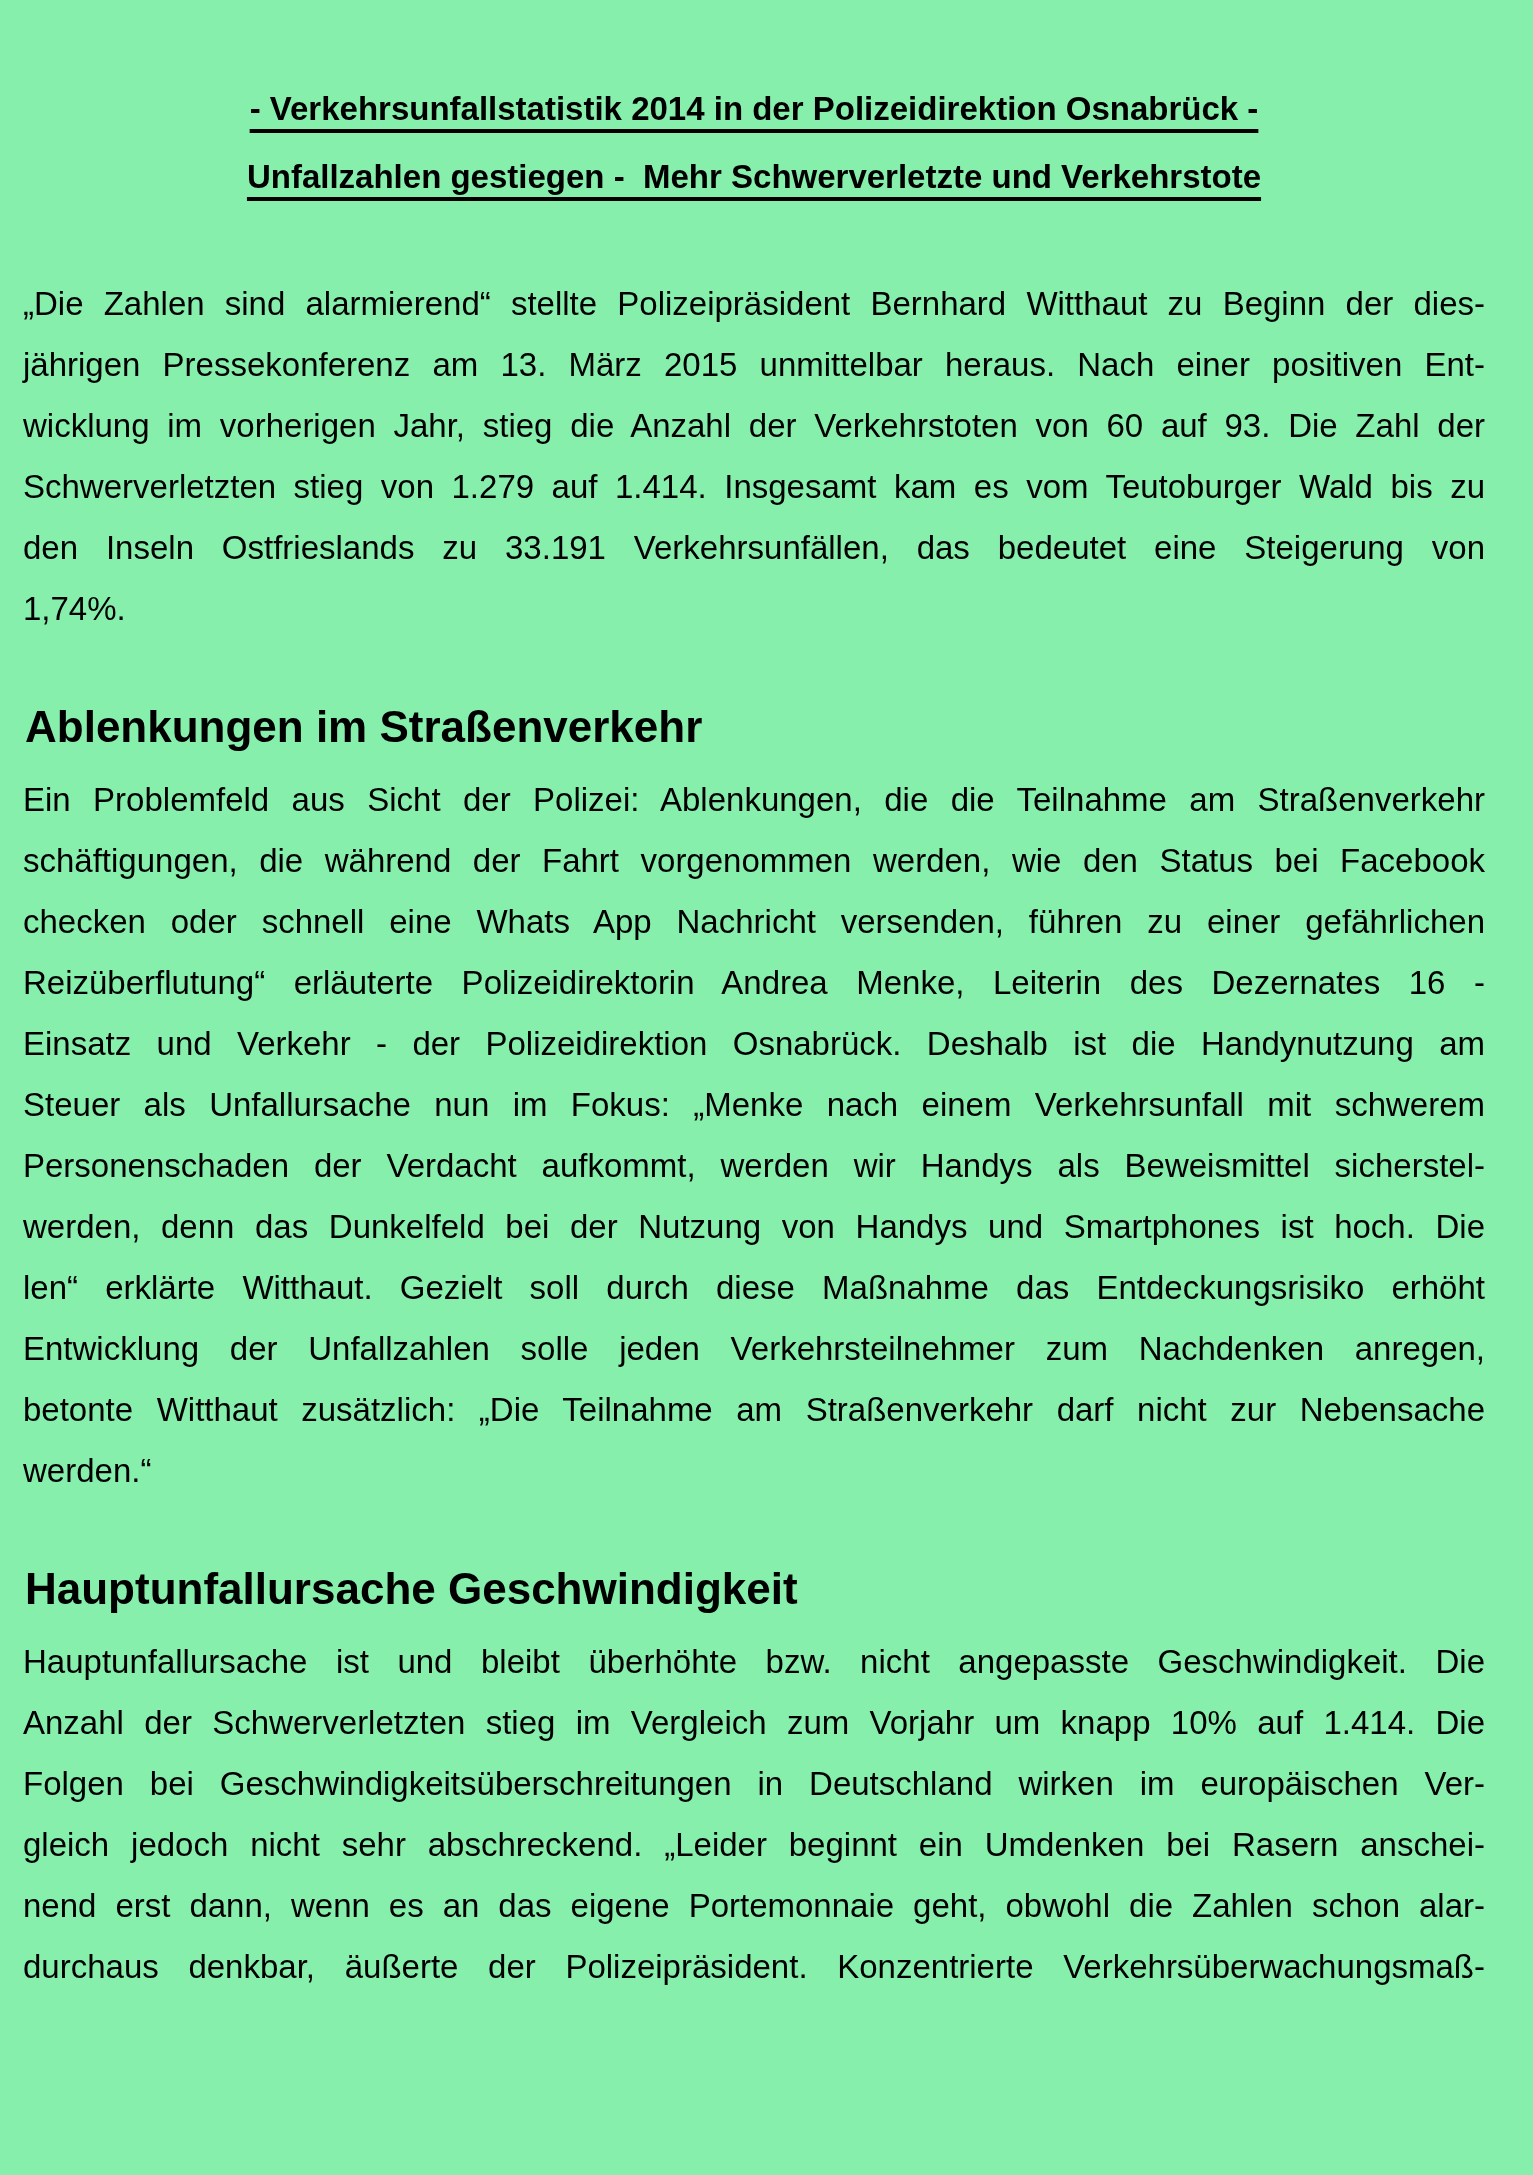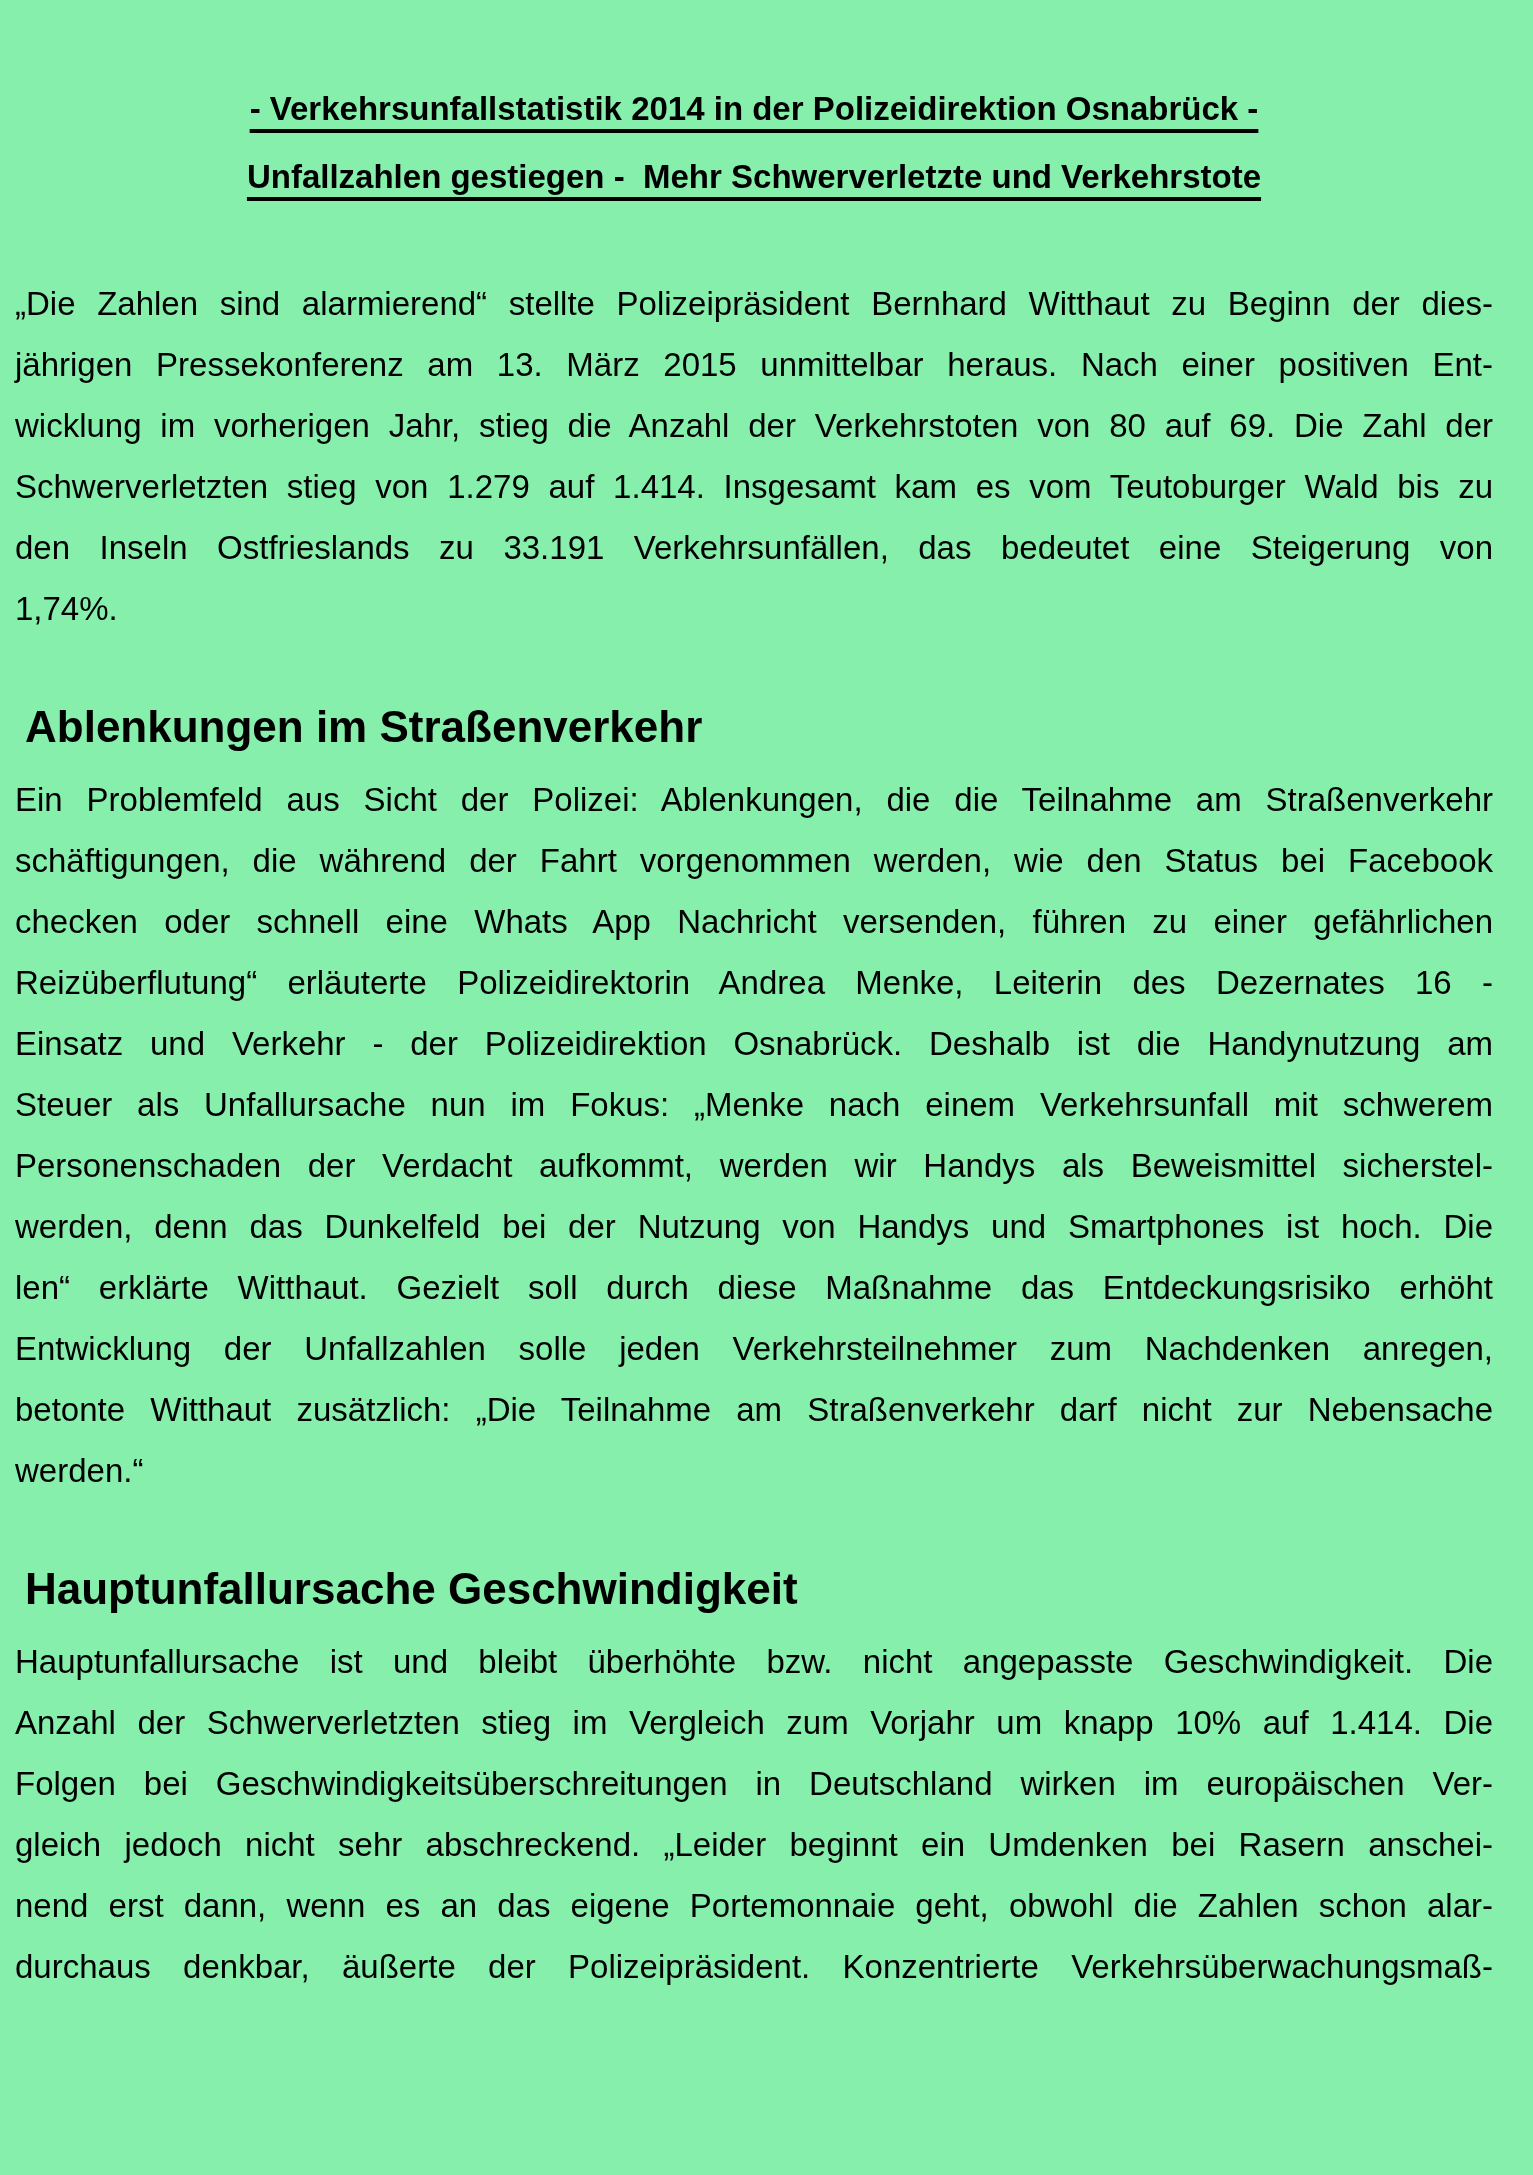--- a/index.html
+++ b/index.html
@@ -36,21 +36,21 @@
   }
   .section { margin-top: 56px; }
   .section:first-child { margin-top: 62px; }
   .section-heading {
     margin: 10px;
     font-size: 44px;
     font-weight: bold;
     line-height: 64px;
   }
   .paragraph {
-    margin: 0;
+    margin: 8px;
     font-size: 33px;
     line-height: 61px;
   }
   .line {
     text-align: justify;
     text-align-last: justify;
     text-justify: inter-word;
   }
   .line-last {
     text-align-last: left;
@@ -62,21 +62,21 @@
 <div class="page">
   <header class="doc-title">
     <div class="title-line">- Verkehrsunfallstatistik 2014 in der Polizeidirektion Osnabrück -</div>
     <div class="title-line">Unfallzahlen gestiegen -  Mehr Schwerverletzte und Verkehrstote</div>
   </header>
   <main id="sections-root">
       <section class="section">
         <div class="paragraph">
           <div class="line">„Die Zahlen sind alarmierend“ stellte Polizeipräsident Bernhard Witthaut zu Beginn der dies-</div>
           <div class="line">jährigen Pressekonferenz am 13. März 2015 unmittelbar heraus. Nach einer positiven Ent-</div>
-          <div class="line">wicklung im vorherigen Jahr, stieg die Anzahl der Verkehrstoten von 80 auf 69. Die Zahl der</div>
+          <div class="line">wicklung im vorherigen Jahr, stieg die Anzahl der Verkehrstoten von 60 auf 93. Die Zahl der</div>
           <div class="line">Schwerverletzten stieg von 1.279 auf 1.414. Insgesamt kam es vom Teutoburger Wald bis zu</div>
           <div class="line">den Inseln Ostfrieslands zu 33.191 Verkehrsunfällen, das bedeutet eine Steigerung von</div>
           <div class="line line-last">1,74%.</div>
         </div>
       </section>
       <section class="section">
         <h2 class="section-heading">Ablenkungen im Straßenverkehr</h2>
         <div class="paragraph">
           <div class="line">Ein Problemfeld aus Sicht der Polizei: Ablenkungen, die die Teilnahme am Straßenverkehr</div>
           <div class="line">schäftigungen, die während der Fahrt vorgenommen werden, wie den Status bei Facebook</div>

